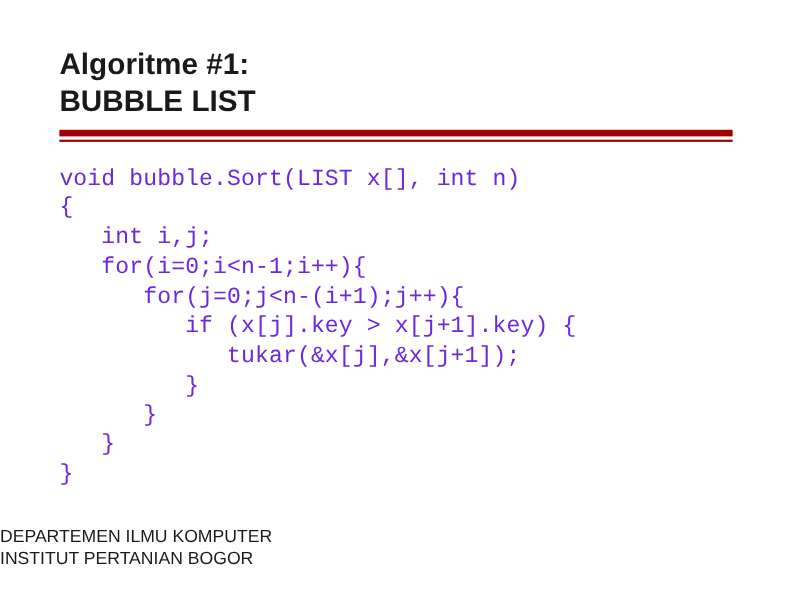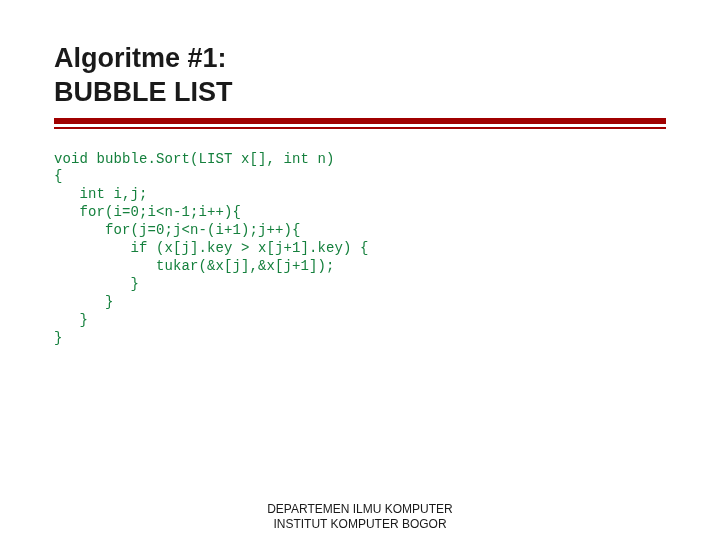--- a/index.html
+++ b/index.html
@@ -29,33 +29,32 @@
   }
   .rule-thin {
     height: 2px;
     background: #a00000;
     width: 100%;
     margin-top: 3px;
     margin-bottom: 22px;
   }
   .code {
     font-family: "Courier New", Courier, monospace;
-    font-size: 14px;
-    color: #15803d;
+    font-size: 21px;
+    color: #6d28d9;
     white-space: pre;
     line-height: 1.28;
     letter-spacing: 0.1px;
   }
   .footer {
     position: absolute;
-    bottom: 8px;
+    bottom: 21px;
     left: 0;
     right: 0;
-    text-align: center;
-    font-size: 12px;
+    font-size: 16px;
     font-family: Verdana, Arial, sans-serif;
     color: #1a1a1a;
     line-height: 1.25;
   }
 </style>
 </head>
 <body>
 
 <div class="slide">
   <div class="title">
@@ -72,14 +71,14 @@
          if (x[j].key &gt; x[j+1].key) {
             tukar(&amp;x[j],&amp;x[j+1]);
          }
       }
    }
 }</div>
 </div>
 
 <div class="footer">
   <span>DEPARTEMEN ILMU KOMPUTER</span><br>
-  <span>INSTITUT KOMPUTER BOGOR</span>
+  <span>INSTITUT PERTANIAN BOGOR</span>
 </div>
 
 </body></html>

